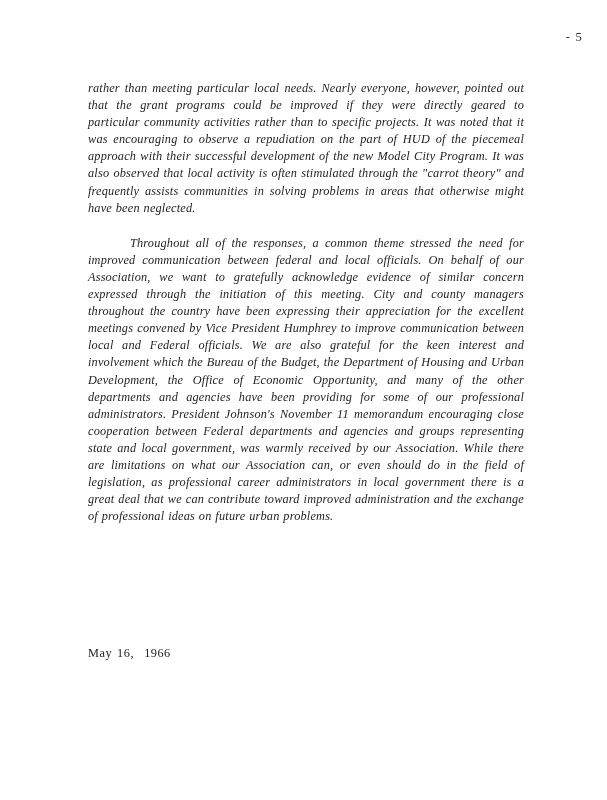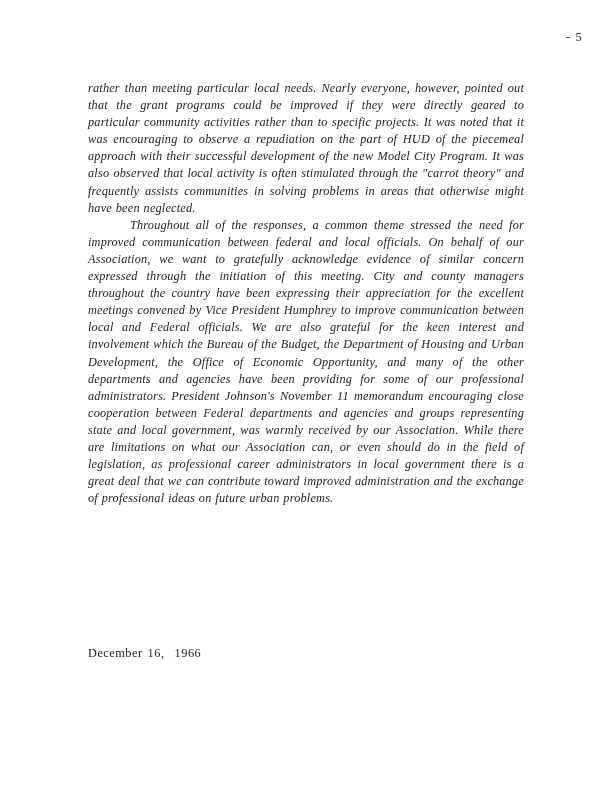--- a/index.html
+++ b/index.html
@@ -44,21 +44,21 @@
     text-align: justify;
     text-justify: inter-word;
     color: #242424;
     letter-spacing: 0.18px;
     word-spacing: 0.6px;
     font-style: italic;
     -webkit-font-smoothing: none;
   }
 
   .para + .para {
-    margin-top: 0;
+    margin-top: 18px;
   }
 
   .para.indent {
     text-indent: 42px;
   }
 
   
 
   .date-line {
     position: absolute;
@@ -77,15 +77,15 @@
 
 <div class="page">
 
   <div class="page-number">- 5</div>
 
   <div class="body-block">
     <p class="para">rather than meeting particular local needs.   Nearly everyone, however, pointed out that the grant programs could be improved if they were directly geared to particular community activities rather than to specific projects.   It was noted that it was encouraging to observe a repudiation on the part of HUD of the piecemeal approach with their successful development of the new Model City Program.   It was also observed that local activity is often stimulated through the "carrot theory" and frequently assists communities in solving problems in areas that otherwise might have been neglected.</p>
     <p class="para indent">Throughout all of the responses, a common theme stressed the need for improved communication between federal and local officials.   On behalf of our Association, we want to gratefully acknowledge evidence of similar concern expressed through the initiation of this meeting.   City and county managers throughout the country have been expressing their appreciation for the excellent meetings convened by Vice President Humphrey to improve communication between local and Federal officials.   We are also grateful for the keen interest and involvement which the Bureau of the Budget, the Department of Housing and Urban Development, the Office of Economic Opportunity, and many of the other departments and agencies have been providing for some of our professional administrators. President Johnson's November 11 memorandum encouraging close cooperation between Federal departments and agencies and groups representing state and local government, was warmly received by our Association.     While there are limitations on what our Association can, or even should do in the field of legislation, as professional career administrators in local government there is a great deal that we can contribute toward improved administration and the exchange of professional ideas on future urban problems.</p>
   </div>
 
-  <div class="date-line">December 16,  1966</div>
+  <div class="date-line">May 16,  1966</div>
 
 </div>
 
 </body></html>

